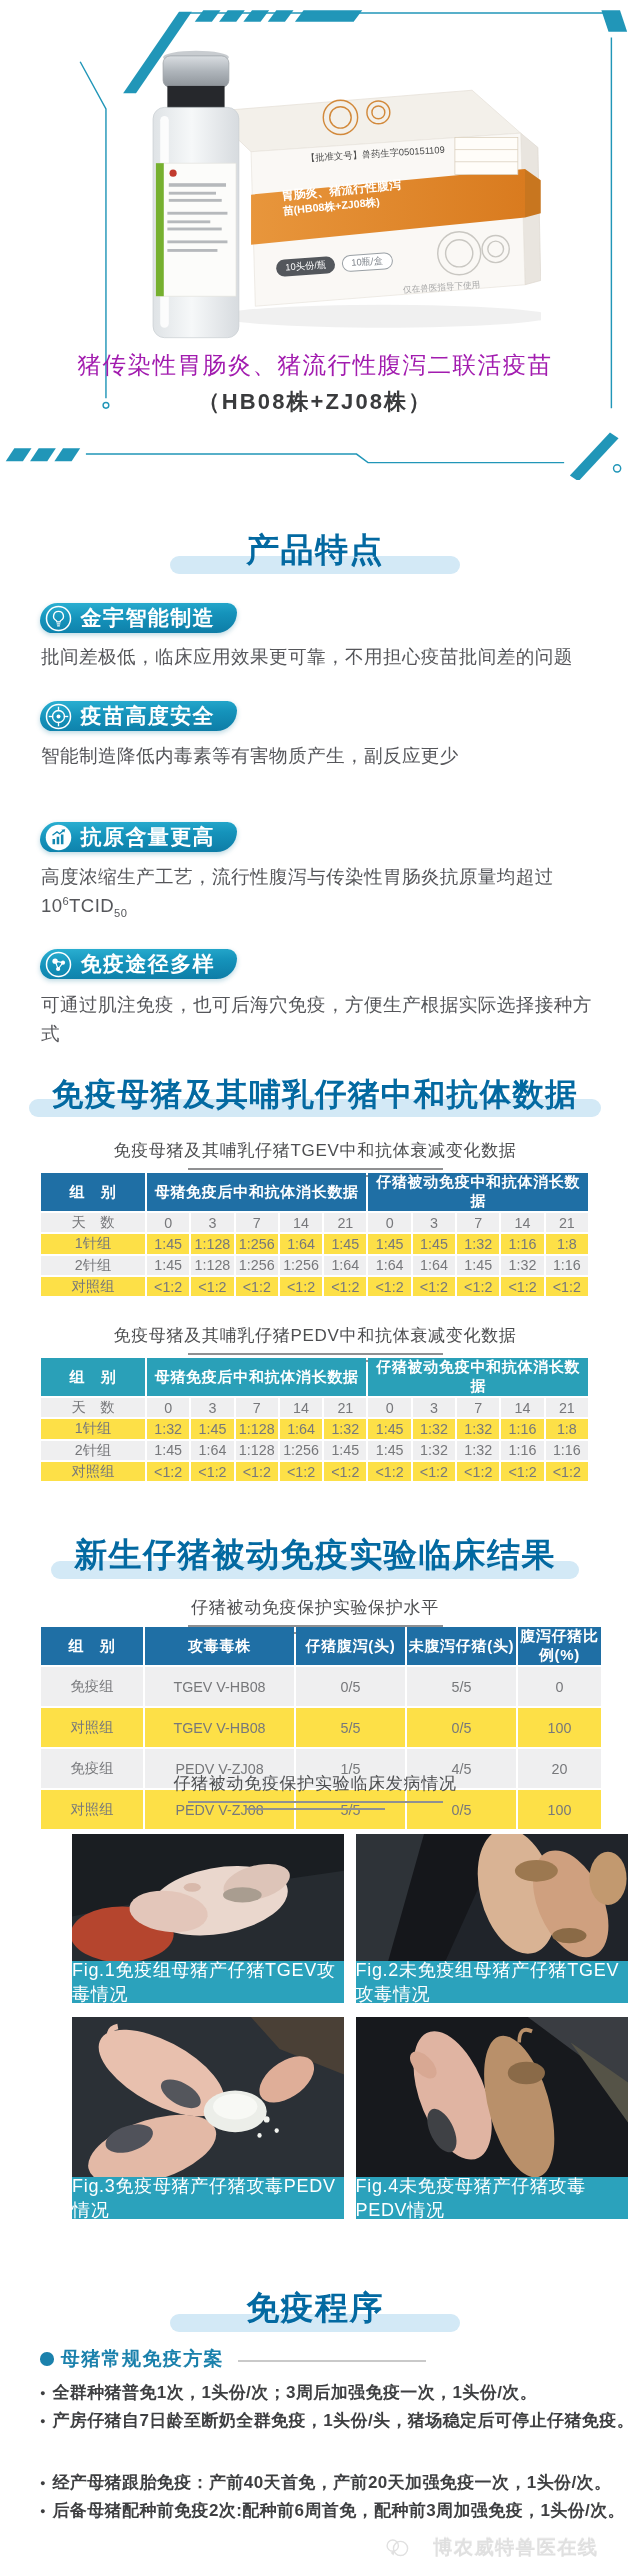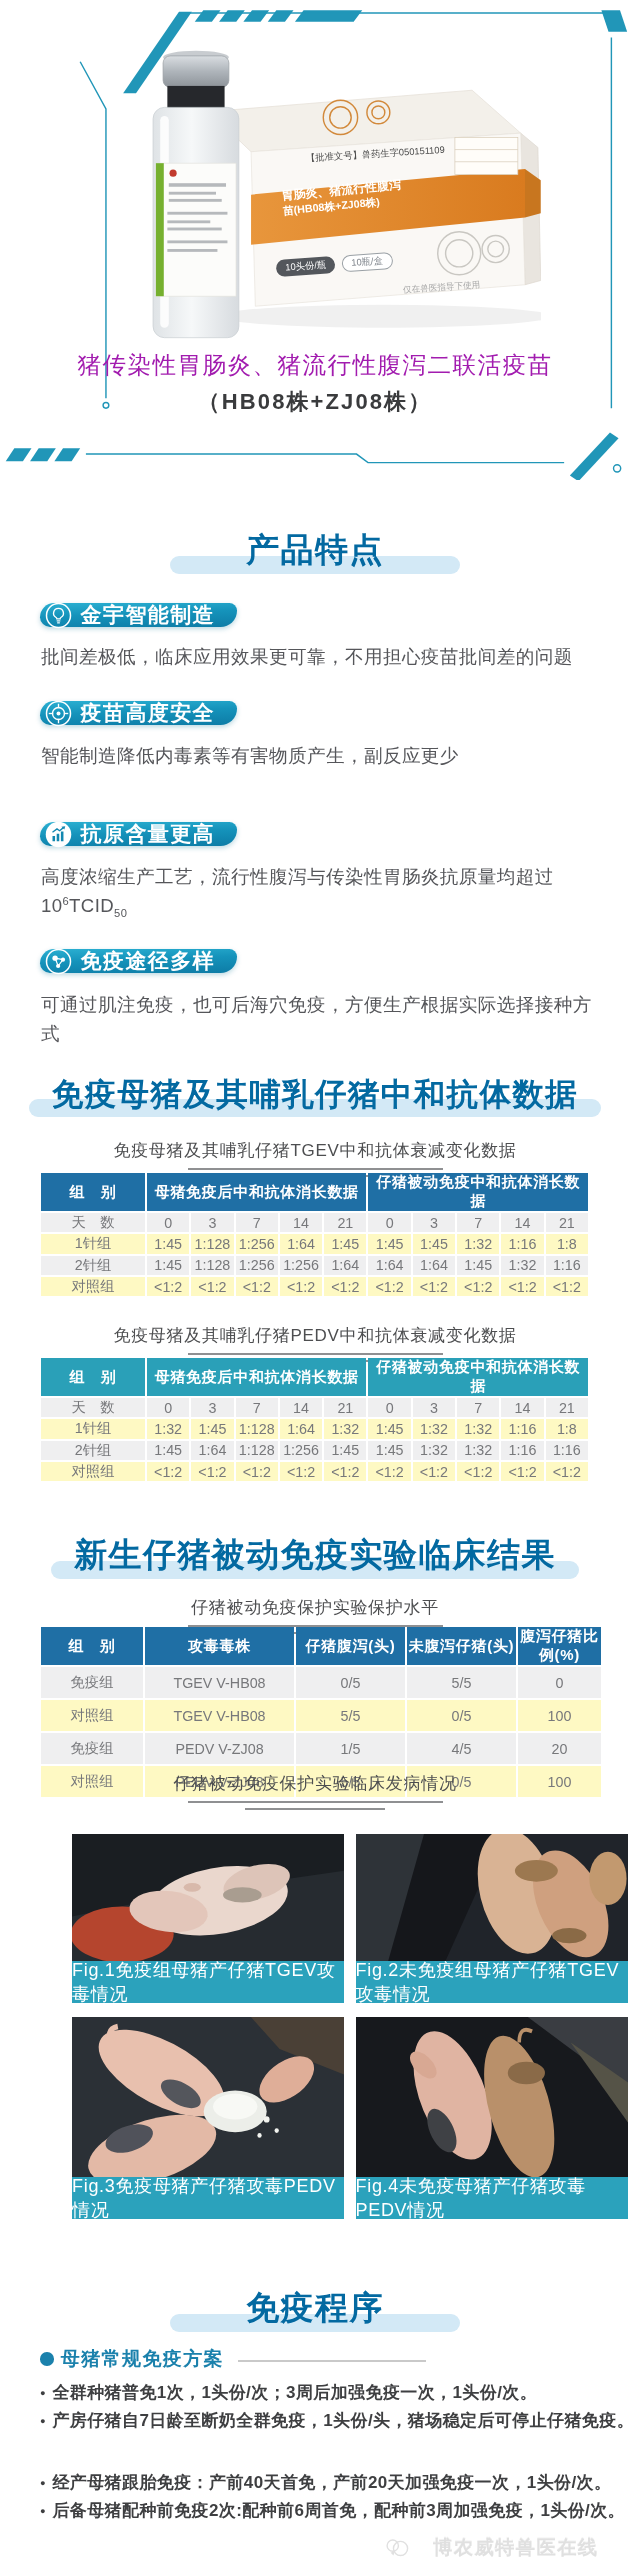--- a/index.html
+++ b/index.html
@@ -23,44 +23,44 @@
   .bx-approval{left:209px;top:105px;font-size:9.3px;color:#4c4c4c;transform:rotate(-3.5deg);}
   .bx-band{left:185px;top:139px;color:#fff;font-weight:700;transform:rotate(-5.5deg);line-height:1.35;text-align:left;}
   .bx-band .l1{font-size:12px;}
   .bx-band .l2{font-size:10.7px;}
   .bx-pills{left:179px;top:213px;display:flex;gap:6.4px;transform:rotate(-4deg);}
   .pill-dark{background:#53575c;color:#fff;border-radius:9.3px;font-size:9.3px;padding:2.1px 9.3px;}
   .pill-line{background:#fff;border:1.4px solid #9aa0a5;color:#7d838a;border-radius:9.3px;font-size:9.3px;padding:0.7px 8.6px;}
   .bx-note{left:306px;top:239px;font-size:8.6px;color:#a8a8a8;transform:rotate(-4deg);}
 
   
-  .badge{position:absolute;left:40px;display:inline-flex;align-items:center;gap:8.6px;height:24px;
+  .badge{position:absolute;left:40px;display:inline-flex;align-items:center;gap:8.6px;height:30px;
          padding:0 21.5px 0 5px;border-radius:18.6px 10px 21.5px 13px;
          background:linear-gradient(178deg,#2BB0D2 0%,#1593BB 45%,#0D7CA6 100%);
          box-shadow:0 2.1px 5px rgba(18,118,150,.28);}
   .badge .lbl{color:#fff;font-weight:700;font-size:21px;letter-spacing:1.4px;}
   .badge svg{display:block;}
   .feat-para{position:absolute;left:41px;width:564px;font-size:18.6px;color:#55565a;letter-spacing:0.4px;line-height:1.55;}
   .feat-para sup{font-size:60%;}
   .feat-para sub{font-size:60%;}
 
   
   .tcap{font-size:17px;color:#4d4e50;font-weight:500;letter-spacing:0.7px;}
   .tcap .u1{display:block;width:255px;height:1.4px;background:#8f9092;margin:6.4px auto 0;}
   .tcap .u2{display:block;width:140px;height:1.4px;background:#8f9092;margin:5.7px auto 0;}
 
   
   table.dt{border-collapse:separate;border-spacing:2.1px;width:551px;table-layout:fixed;
            font-size:14.3px;color:#77787b;}
   table.dt td{text-align:center;vertical-align:middle;background:#EFEFF0;height:19.3px;padding:0;overflow:hidden;}
-  table.dt tr.rowd td{background:#fef9c3;}
+  table.dt tr.rowd td{background:#fde047;}
   table.dt tr.hrow td{background:#1F6FA5;color:#fff;font-weight:700;font-size:15px;height:28px;letter-spacing:0.7px;}
   table#table2 tr.hrow td{background:#2AA0B8;}
   table.dt td.c0{width:104px;}
-  table#table3 td{height:31px;}
+  table#table3 td{height:39px;}
   table#table3 tr.hrow td{height:30px;}
 
   
   .figgrid{position:absolute;left:37px;top:1834px;display:grid;grid-template-columns:272px 272px;column-gap:11.5px;row-gap:14.3px;padding-left:35px;}
   .fig{margin:0;}
   .ph{width:100%;overflow:hidden;background:#1d2125;}
   .ph svg{display:block;width:100%;height:100%;}
   .fig:nth-child(1) .ph,.fig:nth-child(2) .ph{height:127px;}
   .fig:nth-child(3) .ph,.fig:nth-child(4) .ph{height:160px;}
   .figcap{height:42px;background:#2BA2BC;color:#fff;font-size:18px;display:flex;align-items:center;justify-content:center;letter-spacing:0.7px;}

